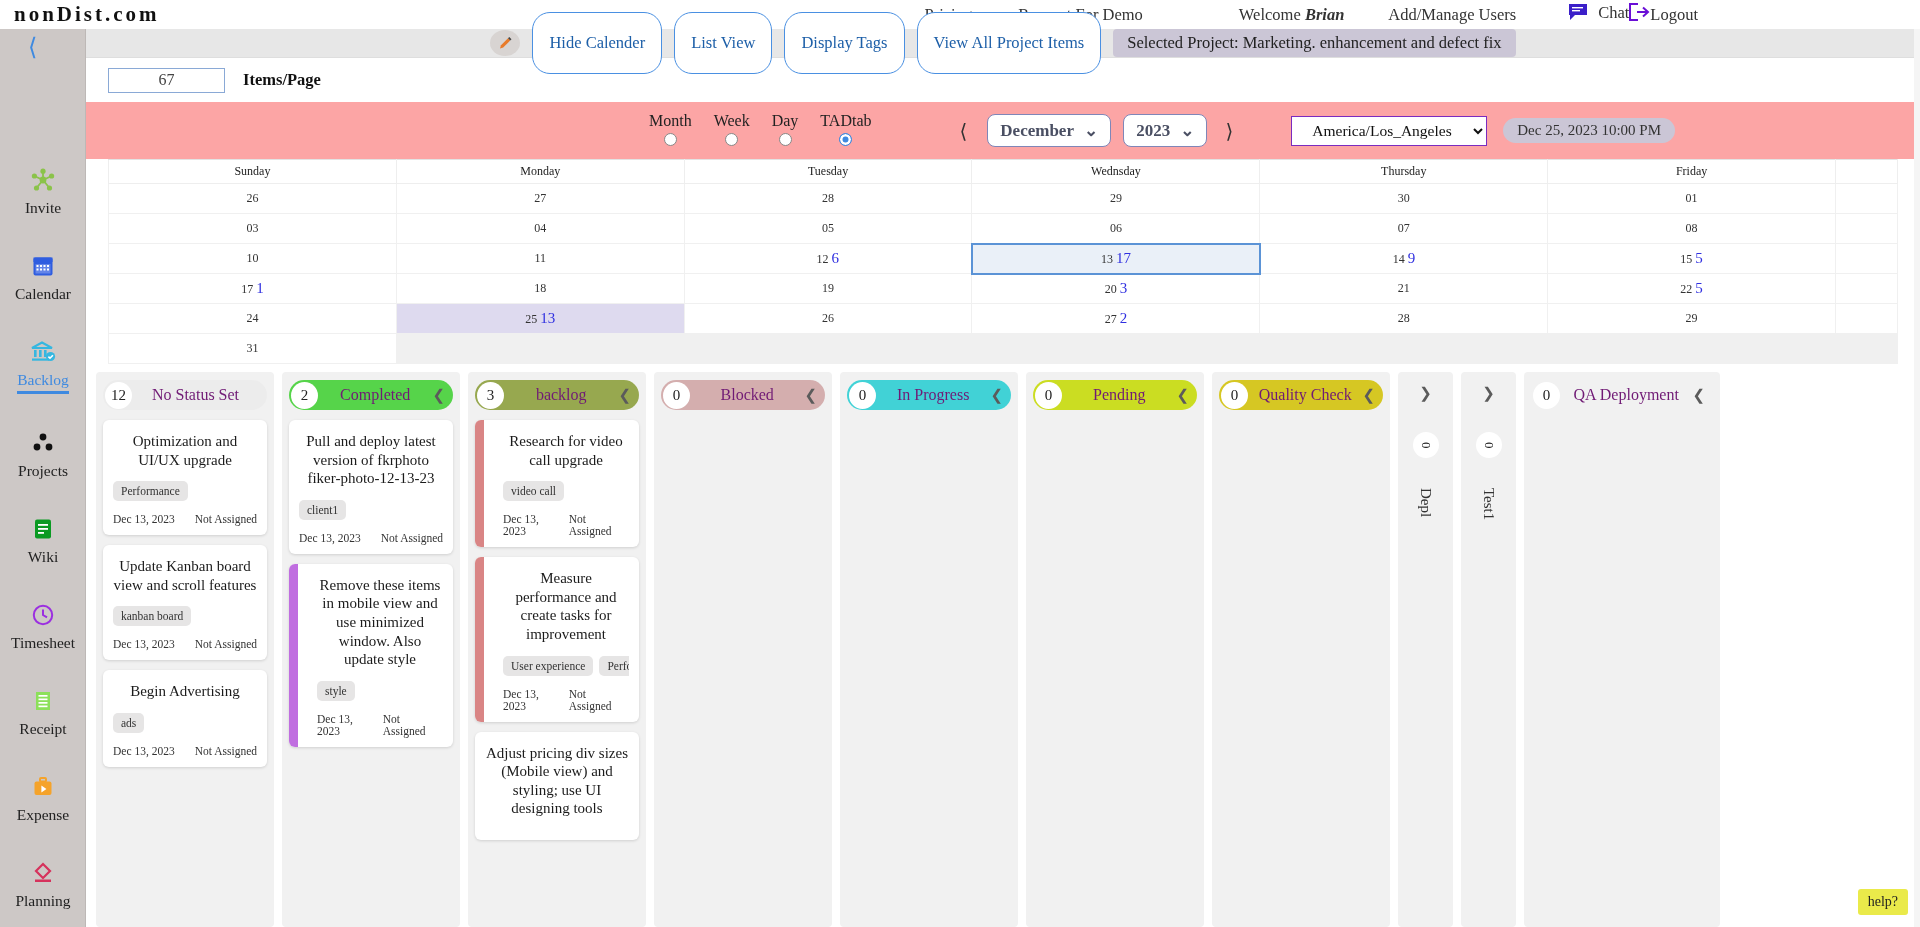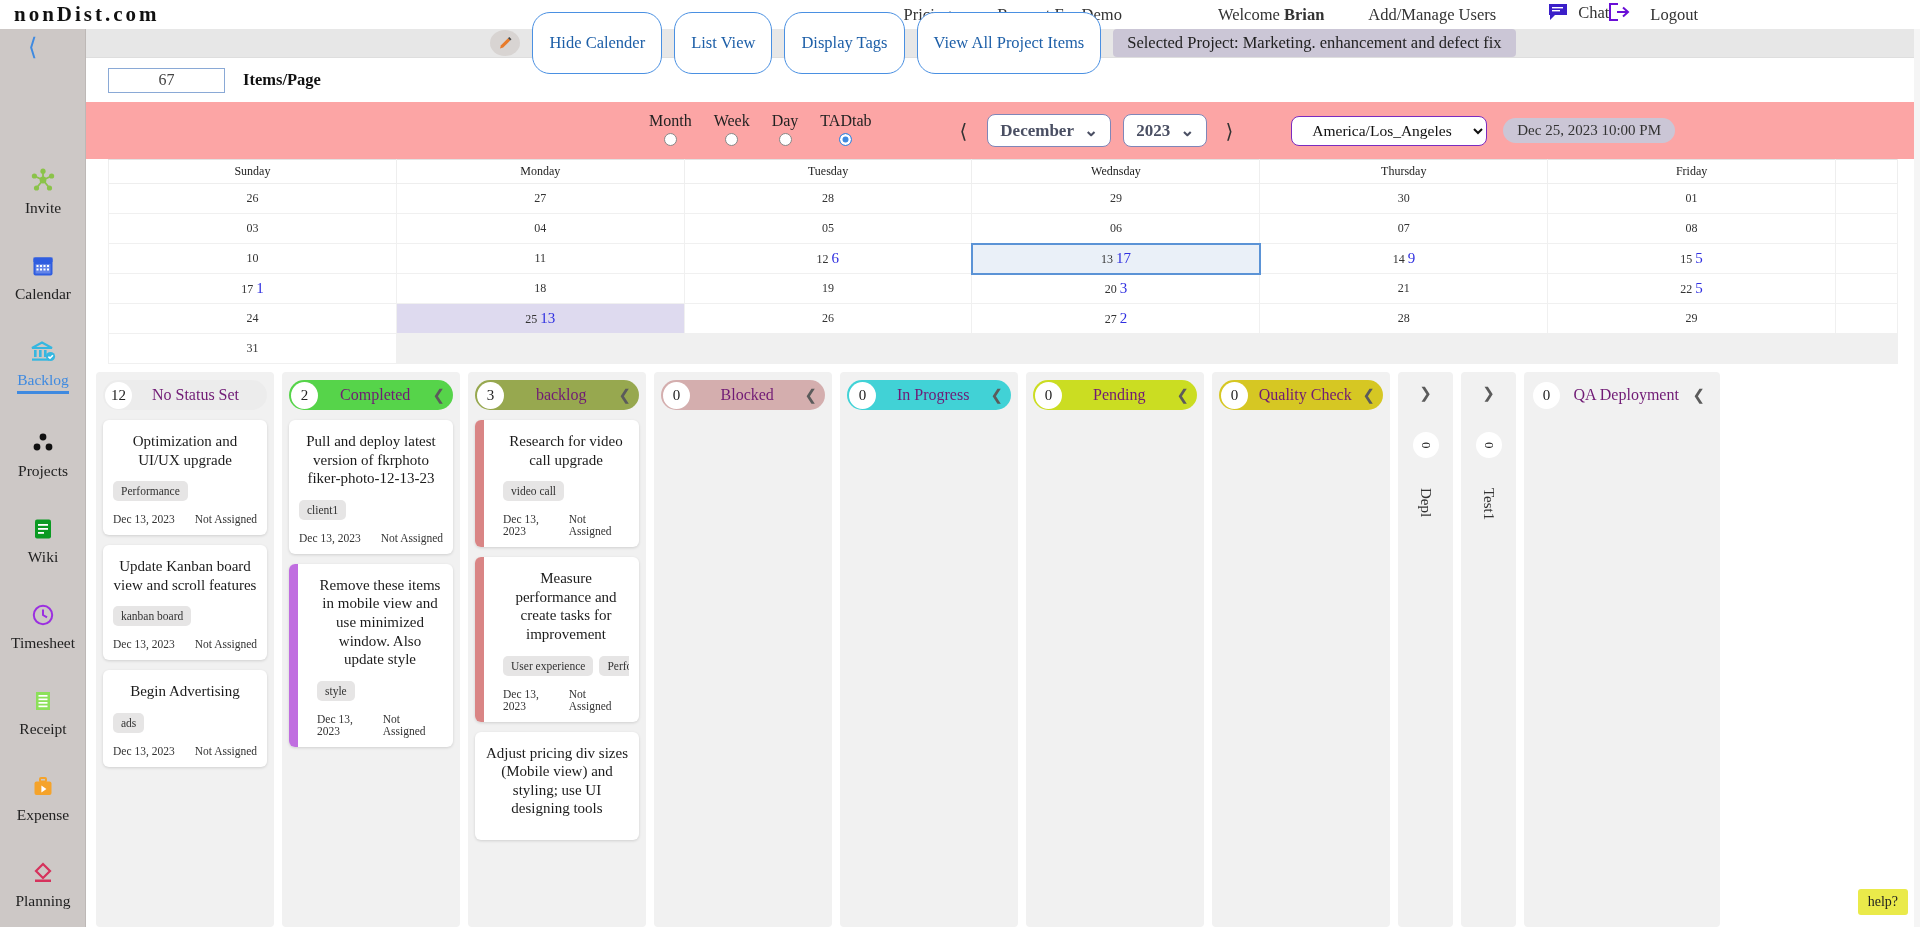--- a/index.html
+++ b/index.html
@@ -35,24 +35,24 @@
     align-items: center;
     gap: 0px;
     padding-right: 18px;
     font-size: 16.5px;
     color: #333;
   }
   .topnav > * { white-space: nowrap; }
   .tn-pricing { margin-right: 46px; }
   .tn-demo { margin-right: 96px; }
   .tn-welcome { margin-right: 44px; }
-  .tn-welcome b { font-weight: bold; }
+  .tn-welcome b { font-weight: bold; font-style: italic; }
   .tn-users { margin-right: 52px; }
   .tn-chat { display: flex; align-items: flex-start; gap: 10px; }
-  .tn-logout { display: flex; align-items: center; gap: 20px; }
+  .tn-logout { display: flex; align-items: center; gap: 0; }
 
   
   .shell { display: flex; width: 1920px; height: 898px; }
 
   
   .sidebar {
     width: 86px;
     min-width: 86px;
     background: #cdc8c6;
     border-right: 1px solid #bdb8b6;
@@ -206,21 +206,21 @@
   .tz-select {
     margin-left: 58px;
     width: 196px;
     height: 30px;
     border: 1.5px solid #7b2bbf;
     background: #fff;
     font-size: 15.5px;
     color: #111;
     padding: 0 16px;
     font-family: "Liberation Serif", serif;
-    border-radius: 8px;
+    border-radius: 0;
   }
   .clock-pill {
     margin-left: 16px;
     background: #cbc6d6;
     border-radius: 13px;
     padding: 4px 14px;
     font-size: 15px;
     color: #333;
     white-space: nowrap;
   }

